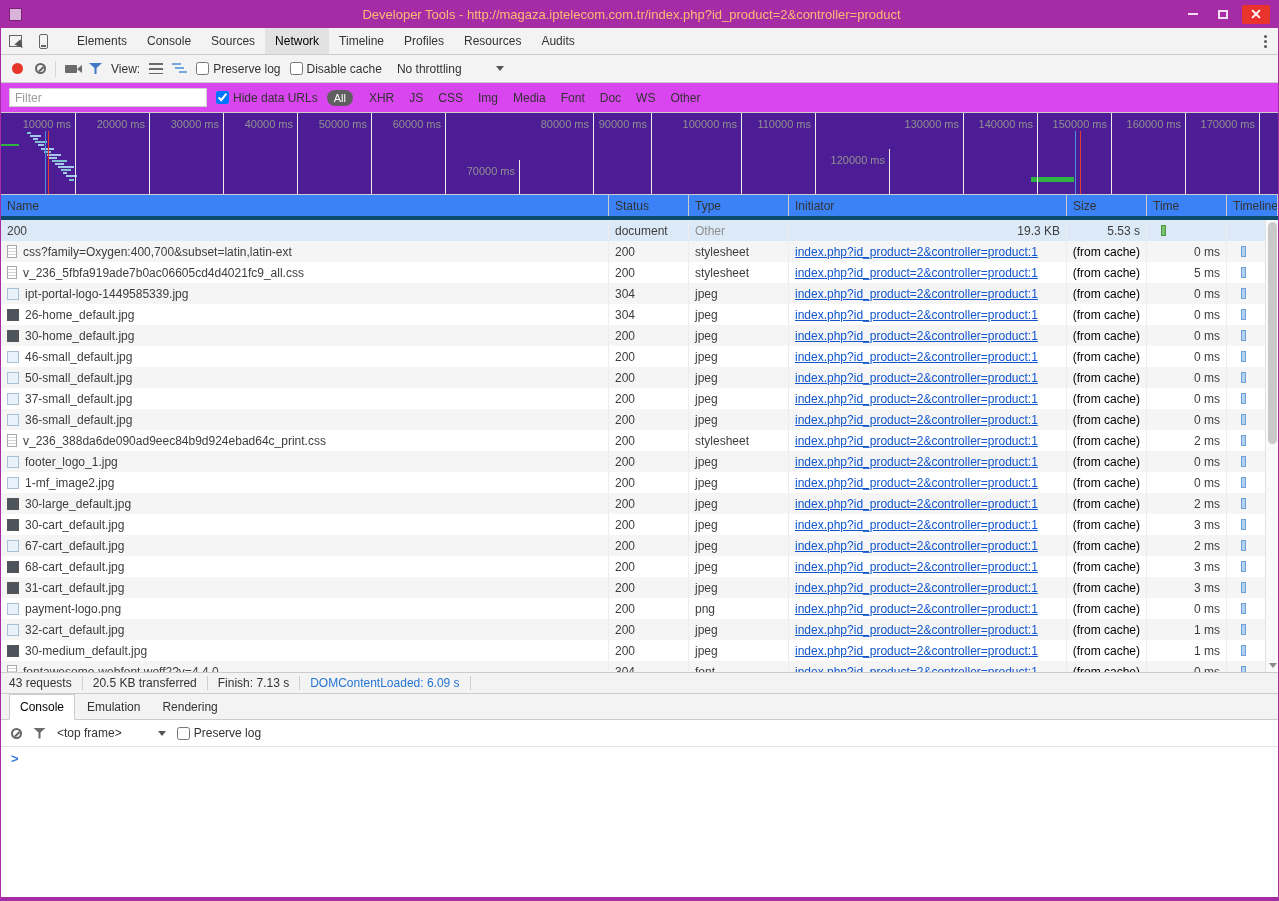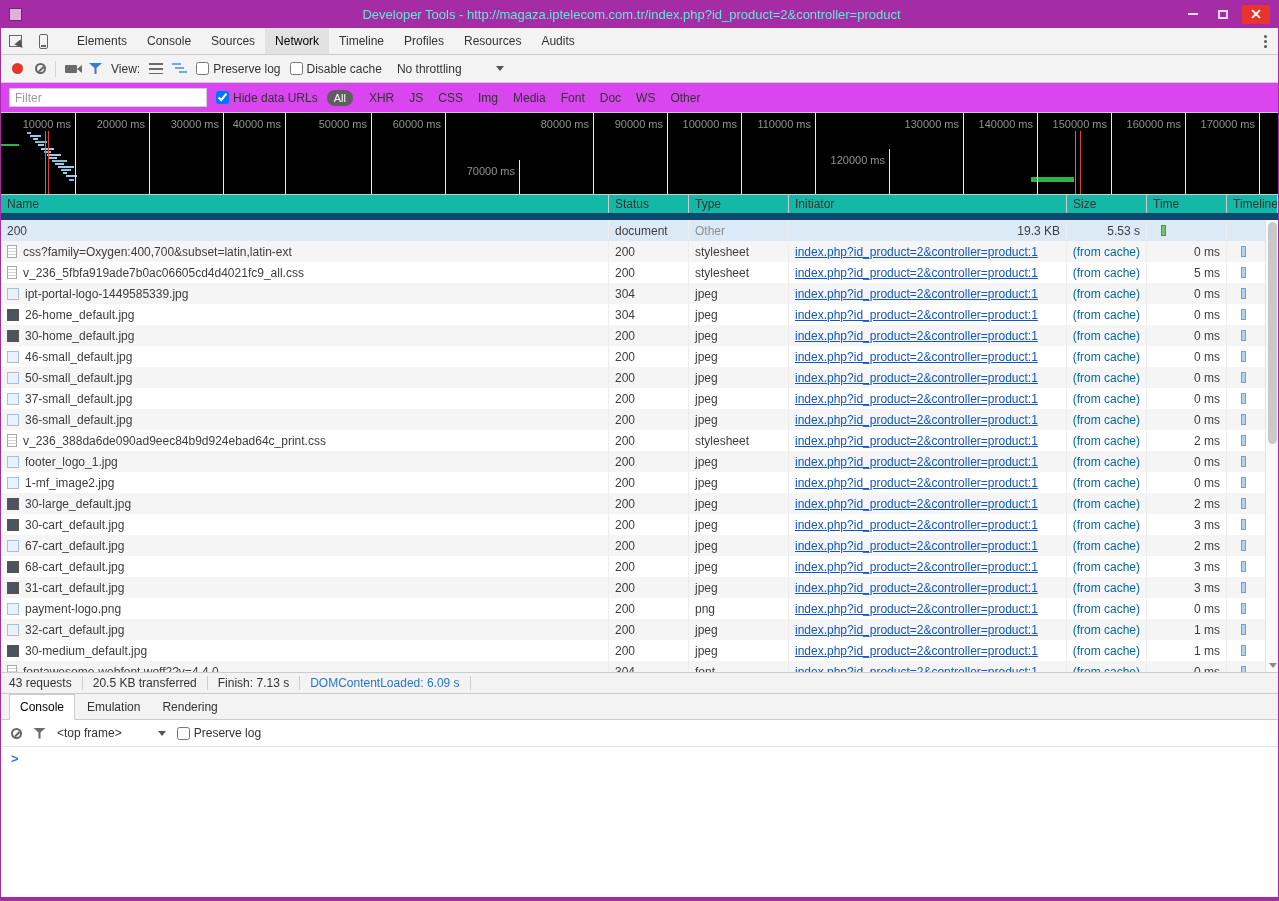--- a/index.html
+++ b/index.html
@@ -5,21 +5,21 @@
   * { margin:0; padding:0; box-sizing:border-box; }
   html,body { width:1279px; height:901px; }
   body { font-family:"Liberation Sans","DejaVu Sans",sans-serif; font-size:12px; color:#333; background:#fff; }
 
   .window { width:1279px; height:901px; display:flex; flex-direction:column; overflow:hidden;
             border-left:1px solid #a62ca6; border-right:1px solid #a62ca6; border-bottom:4px solid #a62ca6; background:#fff; }
 
   
   .titlebar { height:28px; background:#a62ca6; display:flex; align-items:center; position:relative; flex:0 0 auto; }
   .title-icon { width:13px; height:13px; margin-left:8px; background:#d9b3d9; border:1px solid #7a1f7a; z-index:1; }
-  .window-title { position:absolute; left:0; right:16px; text-align:center; color:#5eead4; font-size:13px; white-space:nowrap; }
+  .window-title { position:absolute; left:0; right:16px; text-align:center; color:#fdba74; font-size:13px; white-space:nowrap; }
   .win-controls { margin-left:auto; display:flex; align-items:center; z-index:1; }
   .win-btn { width:30px; height:20px; display:flex; align-items:center; justify-content:center; }
   .min-glyph { width:10px; height:2px; background:#f2ddf2; }
   .max-glyph { width:10px; height:9px; border:2px solid #f2ddf2; }
   .close-btn { width:28px; height:19px; background:#e8342c; border-radius:2px; position:relative; margin:0 8px 0 4px; }
   .close-btn::before,.close-btn::after { content:''; position:absolute; left:50%; top:50%; width:11px; height:2px; background:#fff; }
   .close-btn::before { transform:translate(-50%,-50%) rotate(45deg); }
   .close-btn::after  { transform:translate(-50%,-50%) rotate(-45deg); }
 
   
@@ -62,40 +62,40 @@
   
   .filter-bar { height:30px; background:#d946ef; border-bottom:1px solid #ccc; display:flex; align-items:center; padding:0 8px; gap:9px; flex:0 0 auto; }
   .filter-input { width:198px; height:19px; border:1px solid #d0d0d0; padding:0 5px; font-size:12px; color:#333; background:#fff;
                   font-family:"Liberation Sans","DejaVu Sans",sans-serif; }
   .filter-input::placeholder { color:#9a9a9a; }
   .all-pill { background:#5f5f5f; color:#fff; border-radius:10px; padding:2px 7px; font-size:11px; }
   .type-filters { display:flex; gap:15px; margin-left:7px; }
   .type-filter { color:#333; }
 
   
-  .overview { height:82px; position:relative; border-bottom:1px solid #ccc; overflow:hidden; background:#000000; flex:0 0 auto; }
+  .overview { height:82px; position:relative; border-bottom:1px solid #ccc; overflow:hidden; background:#4c1d95; flex:0 0 auto; }
   .ov-tick { position:absolute; top:0; bottom:0; width:0; border-left:1px solid #ececec; }
   .ov-label { position:absolute; top:5px; left:-85px; width:80px; text-align:right; font-size:11px; color:#919191; white-space:nowrap; }
   .ov-bar { position:absolute; height:2px; }
   .ov-green-start { position:absolute; left:0; top:31px; width:18px; height:2px; background:#2fb344; }
   .ov-vline-blue { position:absolute; top:18px; bottom:0; width:1px; background:#4a90d9; }
   .ov-vline-red { position:absolute; top:18px; bottom:0; width:1px; background:#e03c31; }
   .ov-green-bar { position:absolute; left:1030px; top:64px; width:43px; height:5px; background:#2fb344; }
 
   
-  .grid-header { height:25px; background:#14b8a6; border-bottom:7px solid #0c4a6e; display:grid;
+  .grid-header { height:25px; background:#3b82f6; border-bottom:4px solid #0c4a6e; display:grid;
                  grid-template-columns:608px 80px 100px 278px 80px 80px 1fr; flex:0 0 auto; }
   .hcell { display:flex; align-items:center; padding:0 6px; border-right:1px solid #ccc; color:#333; overflow:hidden; white-space:nowrap; }
   .grid-body { height:452px; overflow:hidden; position:relative; background:#fff; flex:0 0 auto; }
   .grid-row { height:21px; display:grid; grid-template-columns:608px 80px 100px 278px 80px 80px 1fr; }
   .grid-row.odd { background:#f5f5f5; }
   .grid-row.selected { background:#dce9f7; }
   .cell { display:flex; align-items:center; padding:0 6px; border-right:1px solid #ededed; overflow:hidden; white-space:nowrap; color:#3d3d3d; }
   .c-size,.c-time { justify-content:flex-end; }
-  .cache { color:#0369a1; }
+  .cache { color:#000000; }
   .link { color:#1155cc; text-decoration:underline; }
   .initiator-other { color:#8e8e8e; }
   .row-icon { width:12px; height:12px; margin-right:6px; flex:0 0 auto; }
   .row-icon.doc { width:10px; height:13px; border:1px solid #a9a9a9; background:repeating-linear-gradient(to bottom,#fff 0 2px,#d5d5d5 2px 3px); }
   .row-icon.img-light { border:1px solid #a8bfd4; background:#e9f2fa; }
   .row-icon.img-dark { border:1px solid #555; background:#4d545c; }
   .tl-bar { display:block; width:5px; height:11px; margin-left:8px; }
   .tl-bar.green { background:#79c06e; border:1px solid #4b9a42; }
   .tl-bar.blue { background:#b4d2ee; border:1px solid #6da0d8; }
 
@@ -235,36 +235,36 @@
     <div class="ov-vline-red" style="left:1079px"></div>
   <div class="ov-tick" style="left: 74px;">
         <span class="ov-label">10000 ms</span>
       </div>
       <div class="ov-tick" style="left: 148px;">
         <span class="ov-label">20000 ms</span>
       </div>
       <div class="ov-tick" style="left: 222px;">
         <span class="ov-label">30000 ms</span>
       </div>
-      <div class="ov-tick" style="left: 284px;">
+      <div class="ov-tick" style="left: 296px;">
         <span class="ov-label">40000 ms</span>
       </div>
       <div class="ov-tick" style="left: 370px;">
         <span class="ov-label">50000 ms</span>
       </div>
       <div class="ov-tick" style="left: 444px;">
         <span class="ov-label">60000 ms</span>
       </div>
       <div class="ov-tick" style="left: 518px; margin-top: 47px;">
         <span class="ov-label">70000 ms</span>
       </div>
       <div class="ov-tick" style="left: 592px;">
         <span class="ov-label">80000 ms</span>
       </div>
-      <div class="ov-tick" style="left: 666px;">
+      <div class="ov-tick" style="left: 650px;">
         <span class="ov-label">90000 ms</span>
       </div>
       <div class="ov-tick" style="left: 740px;">
         <span class="ov-label">100000 ms</span>
       </div>
       <div class="ov-tick" style="left: 814px;">
         <span class="ov-label">110000 ms</span>
       </div>
       <div class="ov-tick" style="left: 888px; margin-top: 36px;">
         <span class="ov-label">120000 ms</span>

